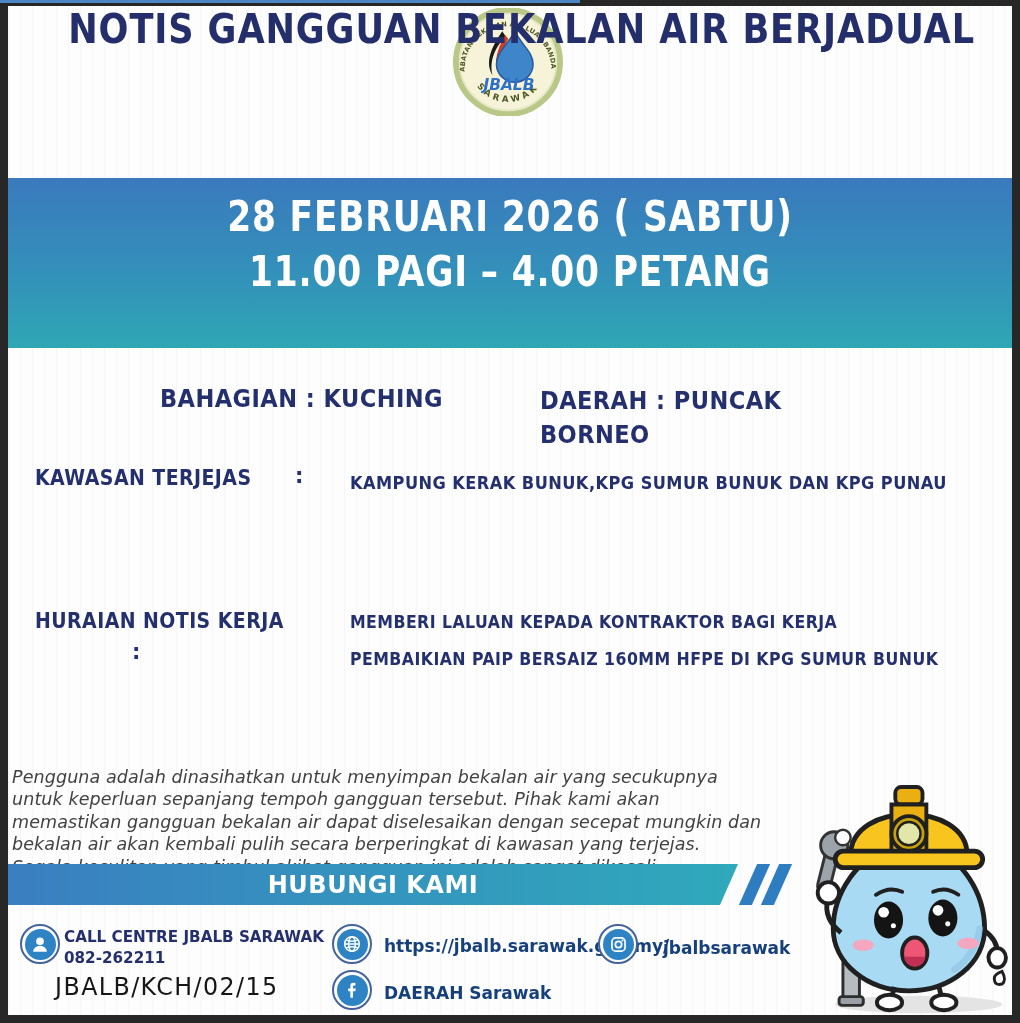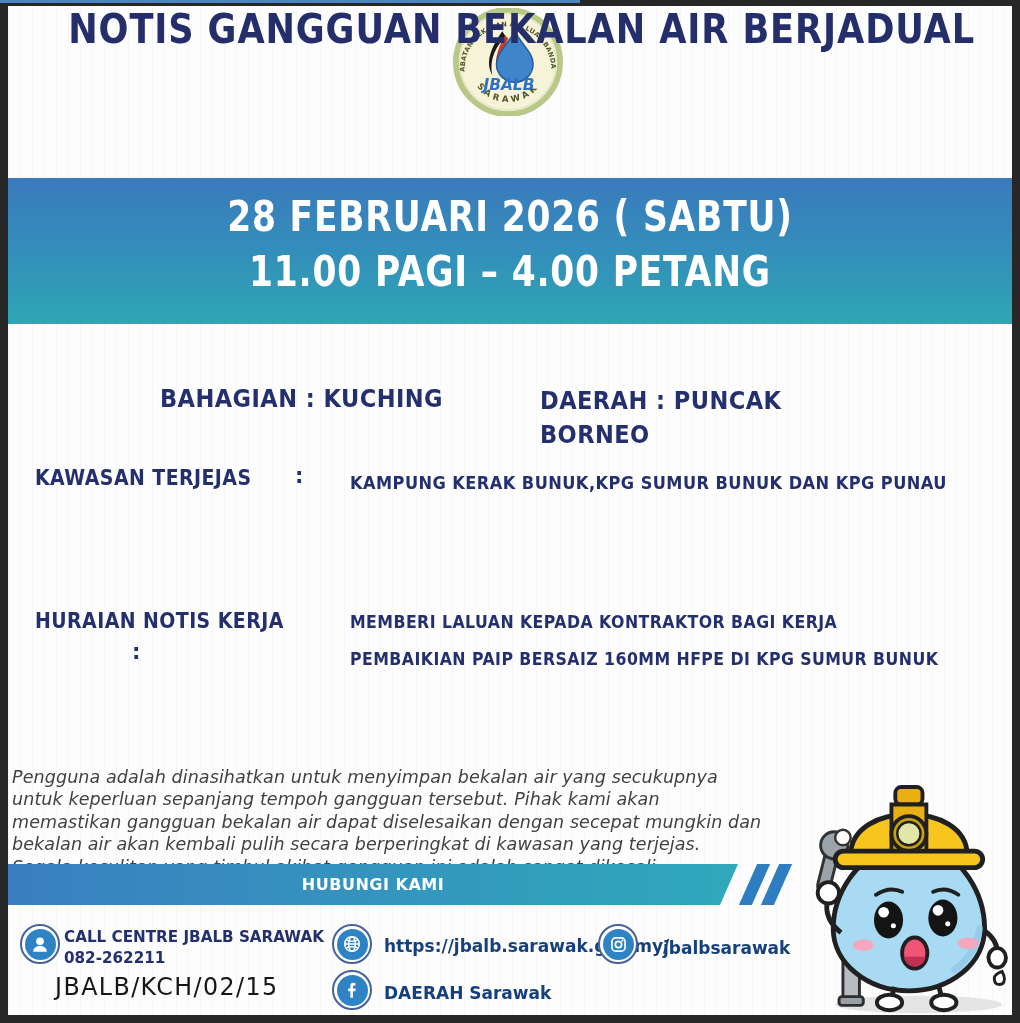--- a/index.html
+++ b/index.html
@@ -22,21 +22,21 @@
   }
   .comic-wrap { white-space:normal; }
 
   .notice-title {
     left:0; top:114; width:100%; text-align:center;
     color:#232e6b; font-weight:700; font-size:40px; letter-spacing:1px;
     transform:scaleX(.88); transform-origin:center top; white-space:nowrap;
   }
 
   .band {
-    left:0; top:172px; width:100%; height:146px;
+    left:0; top:172px; width:100%; height:170px;
     background:linear-gradient(180deg,#3a7abd 0%,#3390ba 55%,#2ea7b4 100%);
     text-align:center; color:#ffffff;
   }
   .band .line1 { margin-top:14px; font-size:42px; font-weight:700; letter-spacing:1px;
                  transform:scaleX(.82); transform-origin:center top; white-space:nowrap; }
   .band .line2 { margin-top:6px; font-size:42px; font-weight:700; letter-spacing:1px;
                  transform:scaleX(.82); transform-origin:center top; white-space:nowrap; }
 
   .row-bahagian { left:152px; top:378px; font-size:25px; }
   .row-daerah   { left:532px; top:378px; font-size:25px; width:272px; line-height:1.35; }
@@ -52,21 +52,21 @@
     left:4px; top:760px; width:752px; color:#414141; font-style:italic;
     font-size:17.5px; line-height:1.28; letter-spacing:.1px;
   }
 
   .contact-banner {
     left:0; top:858px; width:730px; height:41px;
     background:linear-gradient(90deg,#3a7fc1 0%,#2fa9bb 100%);
     clip-path:polygon(0 0, 100% 0, calc(100% - 18px) 100%, 0 100%);
     display:flex; align-items:center; justify-content:center;
   }
-  .contact-banner span { color:#fff; font-weight:700; font-size:16px; letter-spacing:.5px; }
+  .contact-banner span { color:#fff; font-weight:700; font-size:24px; letter-spacing:.5px; }
   .slash { top:858px; width:13px; height:41px; background:#2f7dc1; transform:skewX(-24deg); }
   .slash1 { left:740px; } .slash2 { left:762px; }
 
   .cicon {
     width:40px; height:40px; border:2px solid #44639d; border-radius:50%;
     background:#fff; display:flex; align-items:center; justify-content:center; box-sizing:border-box;
   }
   .cicon-core {
     width:31px; height:31px; border-radius:50%; background:#2e83c5;
     display:flex; align-items:center; justify-content:center;

